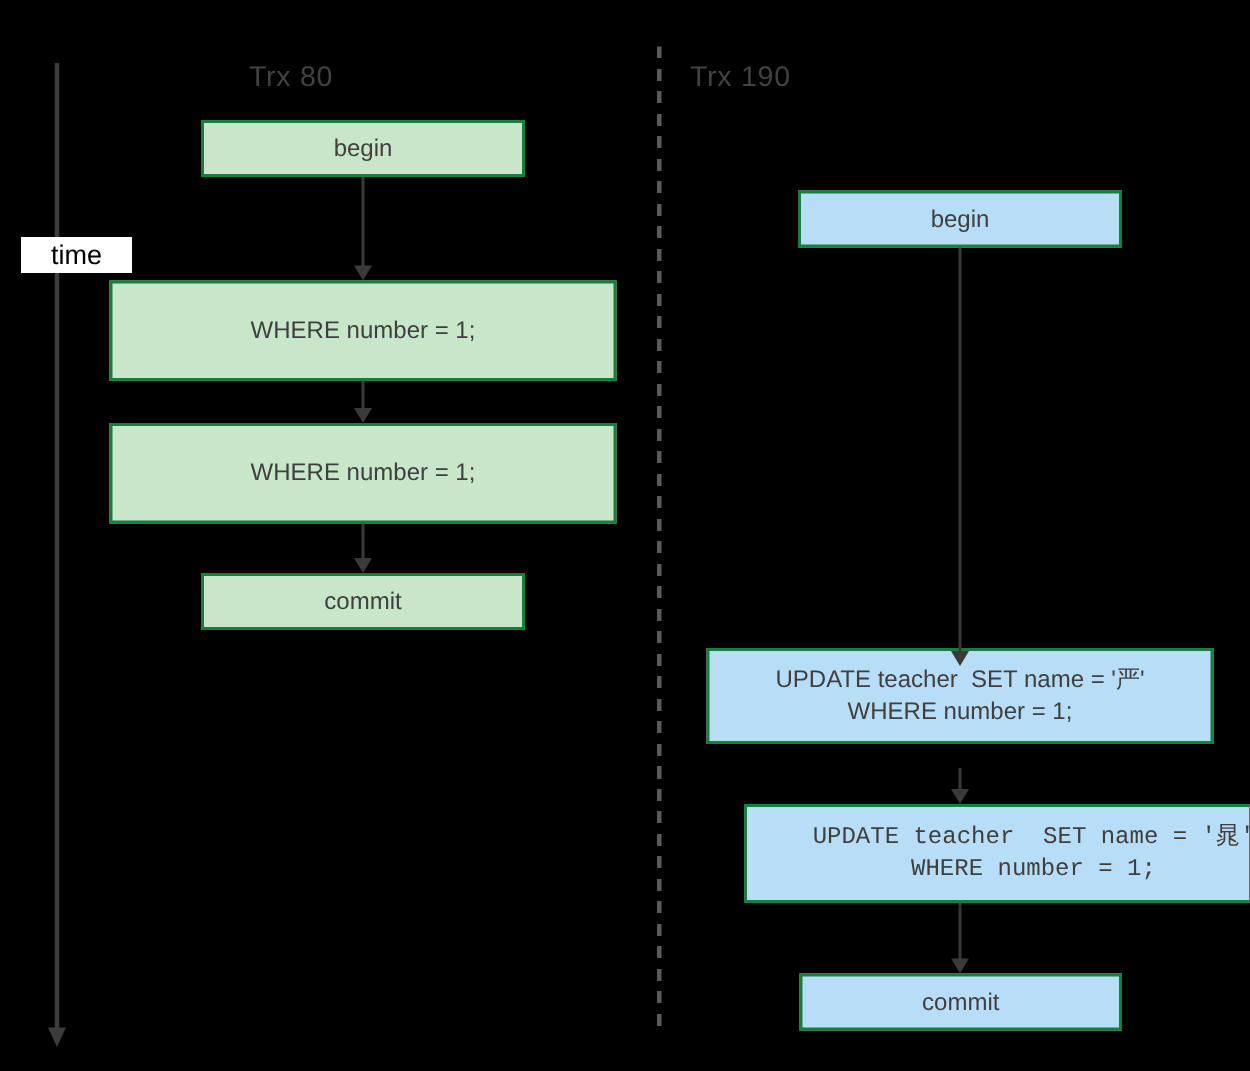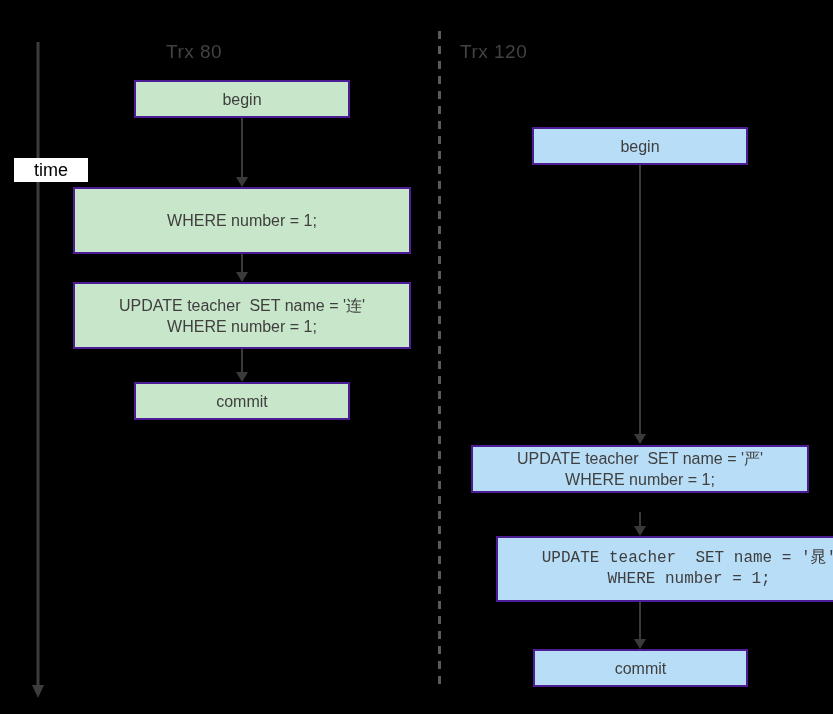--- a/index.html
+++ b/index.html
@@ -79,41 +79,41 @@
     color: #424242;
     letter-spacing: 0.5px;
   }
   .col-title.t80  { left: 166px; }
   .col-title.t120 { left: 460px; }
 
   
   .node {
     position: absolute;
     box-sizing: border-box;
-    border: 2px solid #4c1d95;
+    border: 2px solid #15803d;
     color: #3f3f3f;
     display: flex;
     flex-direction: column;
     align-items: center;
     justify-content: center;
     font-size: 16px;
     line-height: 21px;
     text-align: center;
   }
   .node.green { background: #c8e6c9; }
   .node.blue  { background: #b8ddf7; }
   .box-line { white-space: pre; }
 
   
   .l-begin  { left: 134px; top:  80px; width: 216px; height: 38px; }
   .l-upd1   { left:  73px; top: 187px; width: 338px; height: 67px; }
   .l-upd2   { left:  73px; top: 282px; width: 338px; height: 67px; }
   .l-commit { left: 134px; top: 382px; width: 216px; height: 38px; }
   .r-begin  { left: 532px; top: 127px; width: 216px; height: 38px; }
-  .r-upd1   { left: 471px; top: 445px; width: 338px; height: 48px; }
+  .r-upd1   { left: 471px; top: 432px; width: 338px; height: 64px; }
   .r-upd2   { left: 496px; top: 536px; width: 386px; height: 66px; font-family: Liberation Mono, monospace; }
   .r-commit { left: 533px; top: 649px; width: 215px; height: 38px; }
 
   
   .arrow {
     position: absolute;
     width: 14px;
     transform: translateX(-50%);
   }
   .arrow .shaft {
@@ -149,30 +149,29 @@
 
   <div class="timeline">
     <div class="shaft"></div>
     <div class="head"></div>
   </div>
   <div class="time-label">time</div>
 
   <div class="divider"></div>
 
   <div class="col-title t80">Trx 80</div>
-  <div class="col-title t120">Trx 120</div>
+  <div class="col-title t120">Trx 190</div>
 
   <div class="node green l-begin">
     <div class="box-line">begin</div>
   </div>
   <div class="node green l-upd1">
     <div class="box-line">WHERE number = 1;</div>
   </div>
   <div class="node green l-upd2">
-    <div class="box-line">UPDATE teacher  SET name = '连'</div>
     <div class="box-line">WHERE number = 1;</div>
   </div>
   <div class="node green l-commit">
     <div class="box-line">commit</div>
   </div>
 
   <div class="node blue r-begin">
     <div class="box-line">begin</div>
   </div>
   <div class="node blue r-upd1">

